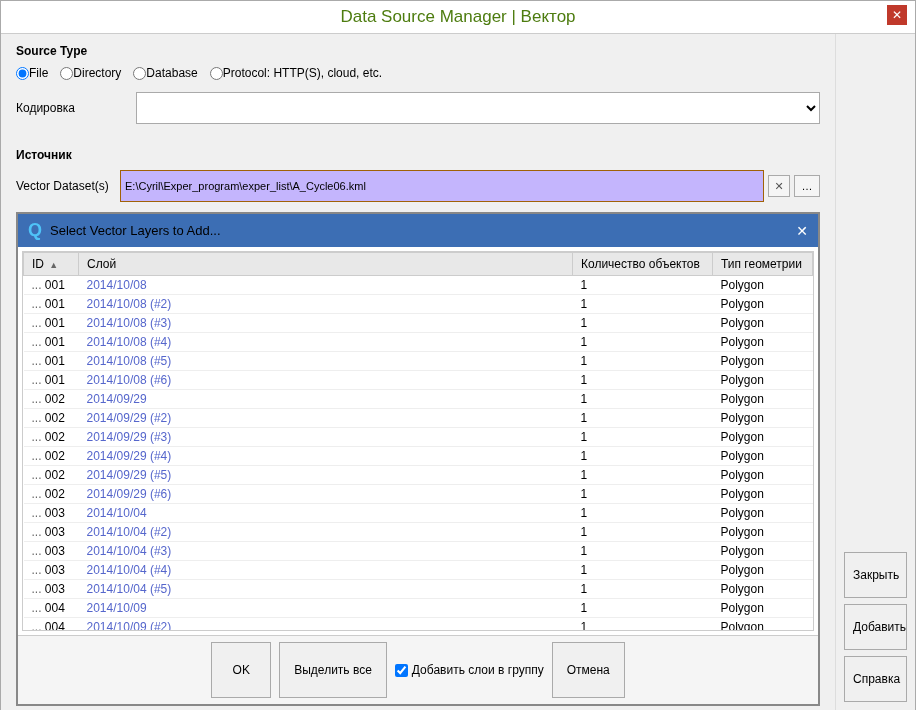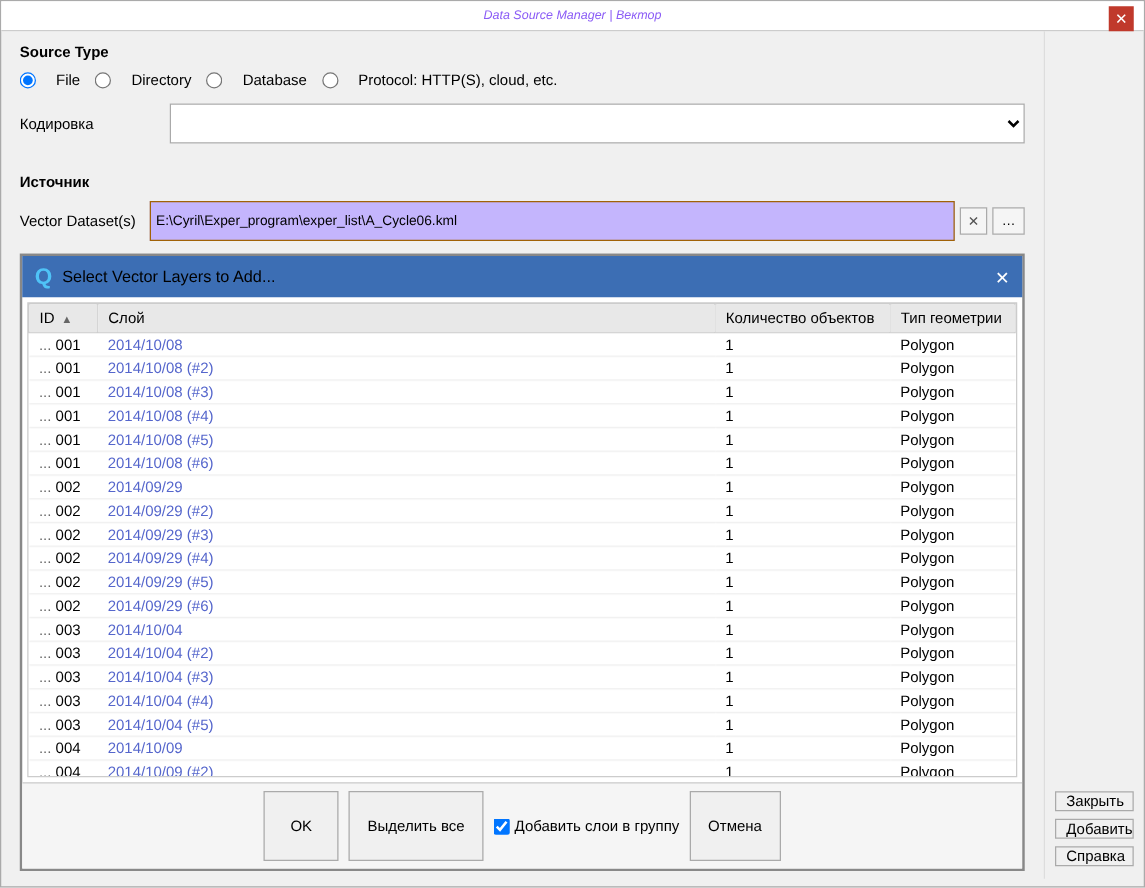--- a/index.html
+++ b/index.html
@@ -19,23 +19,22 @@
     .titlebar {
       background: #fff;
       border-bottom: 1px solid #ccc;
       padding: 6px 10px;
       display: flex;
       align-items: center;
       justify-content: center;
       position: relative;
     }
     .titlebar-title {
-      font-size: 10px;
-      color: #8b5cf6;
-      font-style: italic;
+      font-size: 17px;
+      color: #4d7c0f;
     }
     .titlebar-close {
       position: absolute;
       right: 8px;
       top: 4px;
       width: 20px;
       height: 20px;
       background: #c0392b;
       color: white;
       border: none;
@@ -71,21 +70,21 @@
     }
     .source-type-row {
       display: flex;
       align-items: center;
       gap: 12px;
       margin-bottom: 12px;
     }
     .radio-label {
       display: flex;
       align-items: center;
-      gap: 16px;
+      gap: 0;
       cursor: pointer;
       font-size: 12px;
     }
     .radio-label input[type="radio"] {
       margin: 0;
     }
     .encoding-row {
       display: flex;
       align-items: center;
       margin-bottom: 24px;
@@ -241,21 +240,21 @@
       font-size: 12px;
       min-width: 60px;
     }
     .checkbox-label {
       display: flex;
       align-items: center;
       gap: 4px;
       font-size: 12px;
     }
     .right-btn {
-      padding: 0 8px;
+      padding: 15px 8px;
       border: 1px solid #aaa;
       background: #f0f0f0;
       cursor: pointer;
       font-size: 12px;
       text-align: center;
     }
     .th-sort-arrow {
       font-size: 9px;
       color: #666;
       margin-left: 2px;

